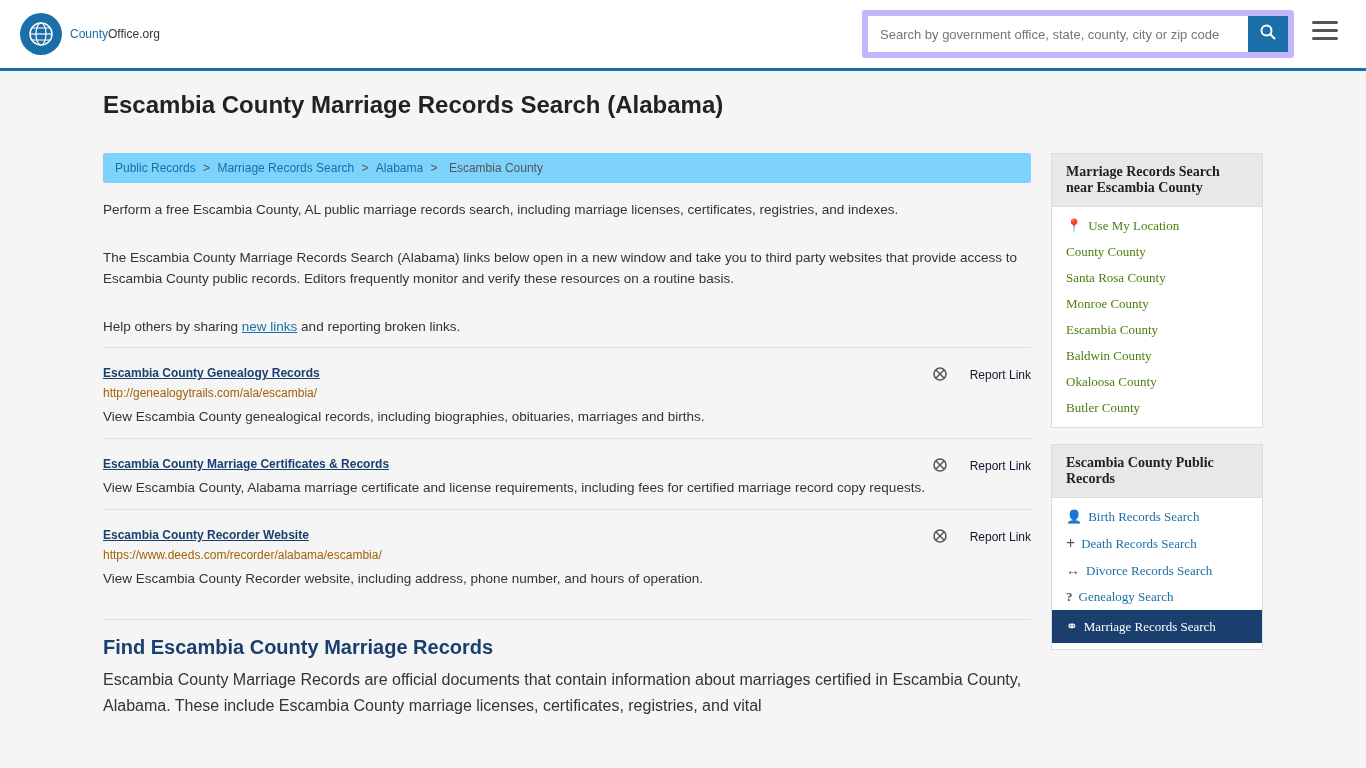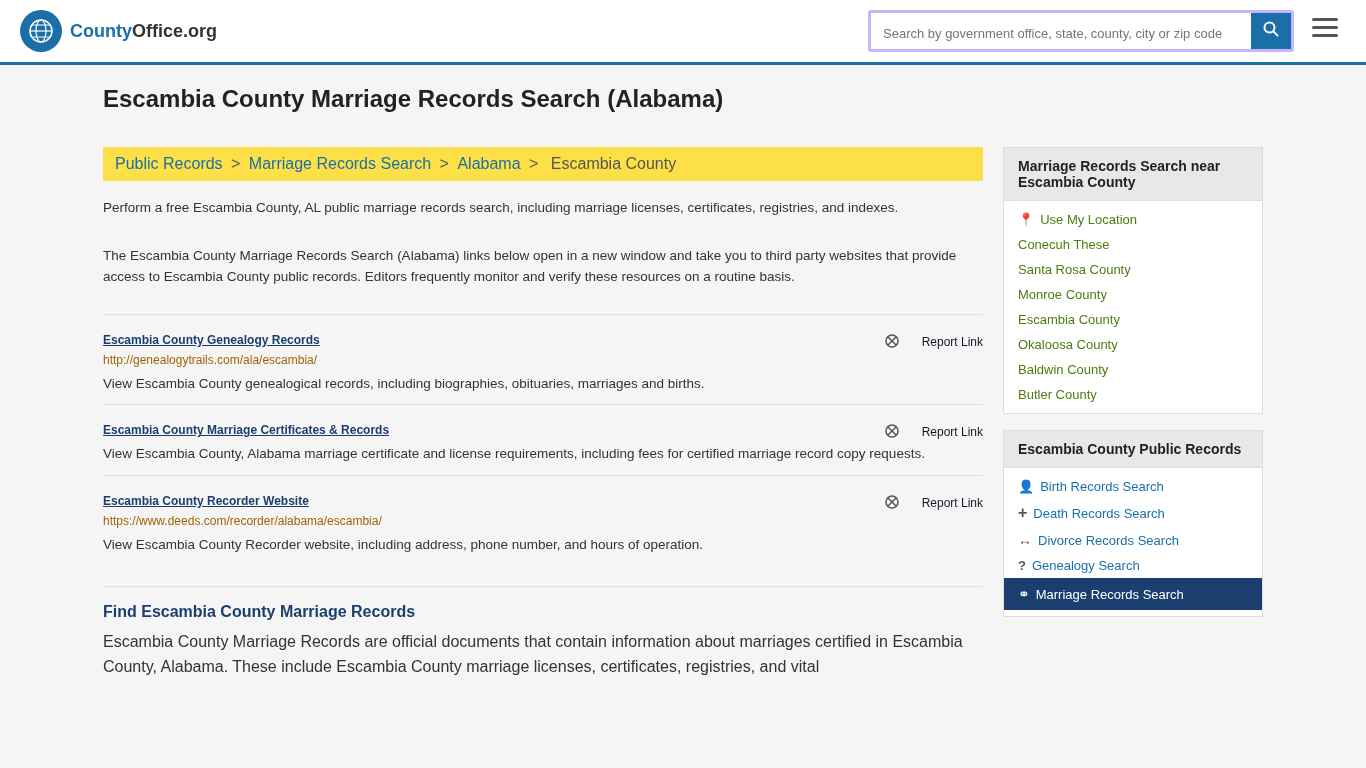--- a/index.html
+++ b/index.html
@@ -25,36 +25,36 @@
       border-radius: 50%;
       background: #1a6fa8;
       display: flex;
       align-items: center;
       justify-content: center;
       color: white;
       font-size: 18px;
       font-weight: bold;
     }
     .logo-text {
-      font-size: 18px;
-      font-weight: bold;
+      font-size: 12px;
+      font-weight: normal;
       color: #333;
     }
     .logo-text span {
       color: #1a6fa8;
     }
     .header-right {
       display: flex;
       align-items: center;
       gap: 10px;
     }
     .search-bar {
       display: flex;
-      align-items: flex-end;
-      border: 3px solid #c4b5fd;
+      align-items: center;
+      border: 6px solid #c4b5fd;
       border-radius: 3px;
       overflow: hidden;
       background: #fff;
     }
     .search-bar input {
       width: 380px;
       padding: 8px 12px;
       border: none;
       outline: none;
       font-size: 13px;
@@ -91,29 +91,30 @@
     }
     .main-layout {
       display: flex;
       gap: 20px;
       align-items: flex-start;
     }
     .main-content {
       flex: 1;
     }
     .sidebar {
-      width: 260px;
+      width: 212px;
       flex-shrink: 0;
+      font-family: Liberation Serif, serif;
     }
 
     
     .breadcrumb {
-      background: #fde047;
+      background: #7dd3fc;
       padding: 8px 12px;
-      font-size: 16px;
+      font-size: 12px;
       color: #555;
       margin-bottom: 16px;
       border-radius: 2px;
     }
     .breadcrumb a {
       color: #1a6fa8;
       text-decoration: none;
     }
     .breadcrumb span { color: #555; margin: 0 4px; }
 
@@ -162,21 +163,21 @@
       margin-bottom: 6px;
     }
     .result-desc {
       font-size: 13.5px;
       line-height: 1.6;
       color: #333;
     }
 
     
     .section-heading {
-      font-size: 16px;
+      font-size: 20px;
       font-weight: bold;
       color: #1a3f6f;
       margin-top: 20px;
       margin-bottom: 8px;
       padding-top: 16px;
       border-top: 1px solid #e0e0e0;
     }
     .section-body {
       font-size: 16px;
       line-height: 1.6;
@@ -287,20 +288,23 @@
         <a href="#">Alabama</a>
         <span> &gt; </span>
         <span>Escambia County</span>
       </div>
 
       
       <p class="description">Perform a free Escambia County, AL public marriage records search, including marriage licenses, certificates, registries, and indexes.</p>
       <br>
       <p class="description">The Escambia County Marriage Records Search (Alabama) links below open in a new window and take you to third party websites that provide access to Escambia County public records. Editors frequently monitor and verify these resources on a routine basis.</p>
       <br>
+      <p class="description">
+        <span>Help others by sharing </span><a href="#">new links</a><span> and reporting broken links.</span>
+      </p>
 
       
       <div class="result-item">
         <div class="result-header">
           <div class="result-title">Escambia County Genealogy Records</div>
           <div class="report-link">
             <svg width="16" height="16" viewBox="0 0 16 16" fill="none">
               <path d="M8 2a6 6 0 100 12A6 6 0 008 2z" stroke="#555" stroke-width="1.5" fill="none"></path>
               <line x1="4" y1="4" x2="12" y2="12" stroke="#555" stroke-width="1.5"></line>
               <line x1="12" y1="4" x2="4" y2="12" stroke="#555" stroke-width="1.5"></line>
@@ -354,36 +358,36 @@
 
       <div class="sidebar-section">
         <div class="sidebar-header">Marriage Records Search near Escambia County</div>
         <div class="sidebar-list">
 
           <div class="sidebar-item">
             <span style="color:#555; font-size:13px;">📍</span>
             <a href="#">Use My Location</a>
           </div>
           <div class="sidebar-item">
-            <a href="#">Conecuh These</a>
+            <a href="#">County County</a>
           </div>
           <div class="sidebar-item">
             <a href="#">Santa Rosa County</a>
           </div>
           <div class="sidebar-item">
             <a href="#">Monroe County</a>
           </div>
           <div class="sidebar-item">
             <a href="#">Escambia County</a>
           </div>
           <div class="sidebar-item">
+            <a href="#">Baldwin County</a>
+          </div>
+          <div class="sidebar-item">
             <a href="#">Okaloosa County</a>
-          </div>
-          <div class="sidebar-item">
-            <a href="#">Baldwin County</a>
           </div>
           <div class="sidebar-item">
             <a href="#">Butler County</a>
           </div>
         </div>
       </div>
 
       <div class="sidebar-section sidebar-pub-records">
         <div class="sidebar-header">Escambia County Public Records</div>
         <div class="sidebar-list">

